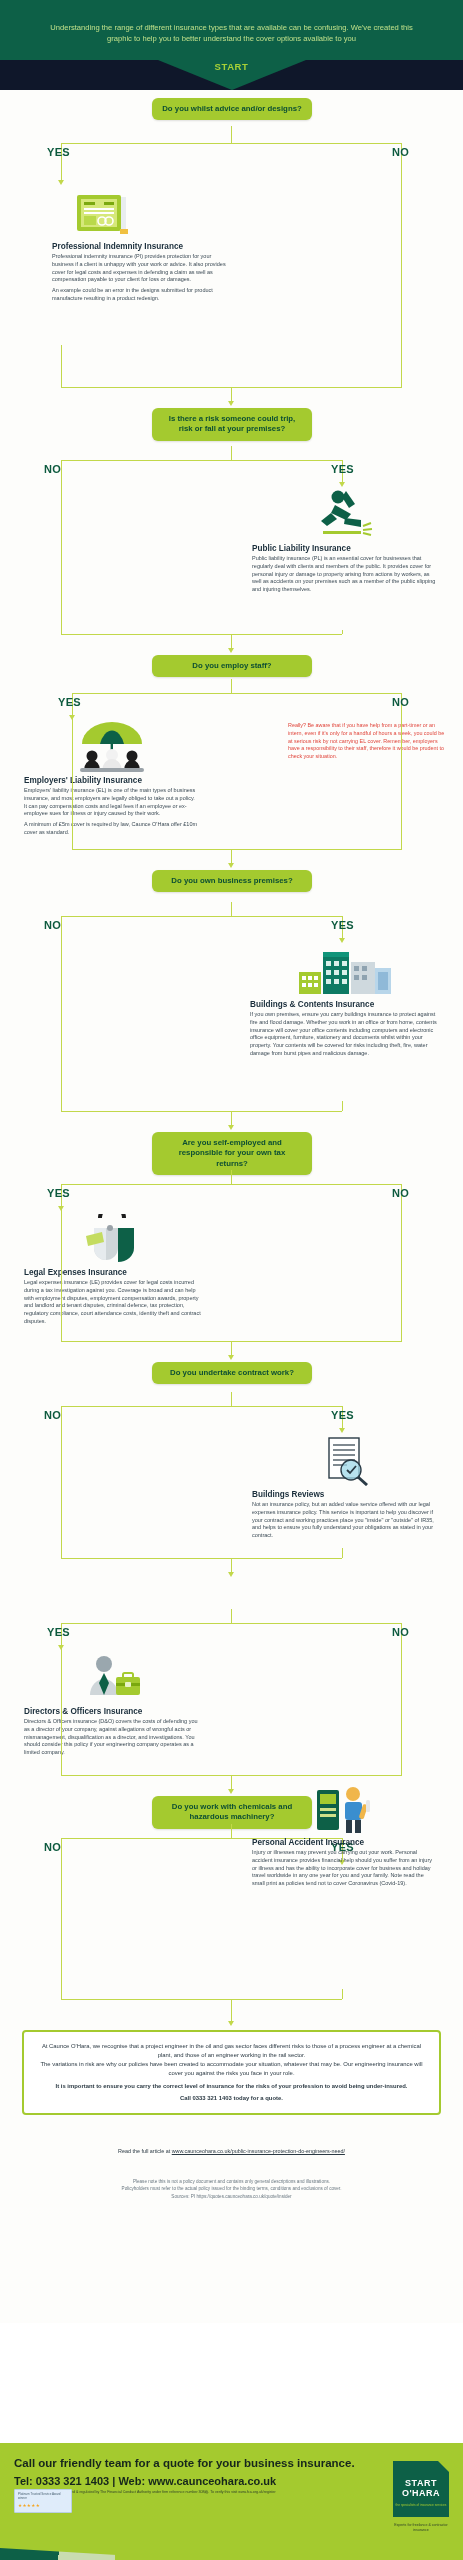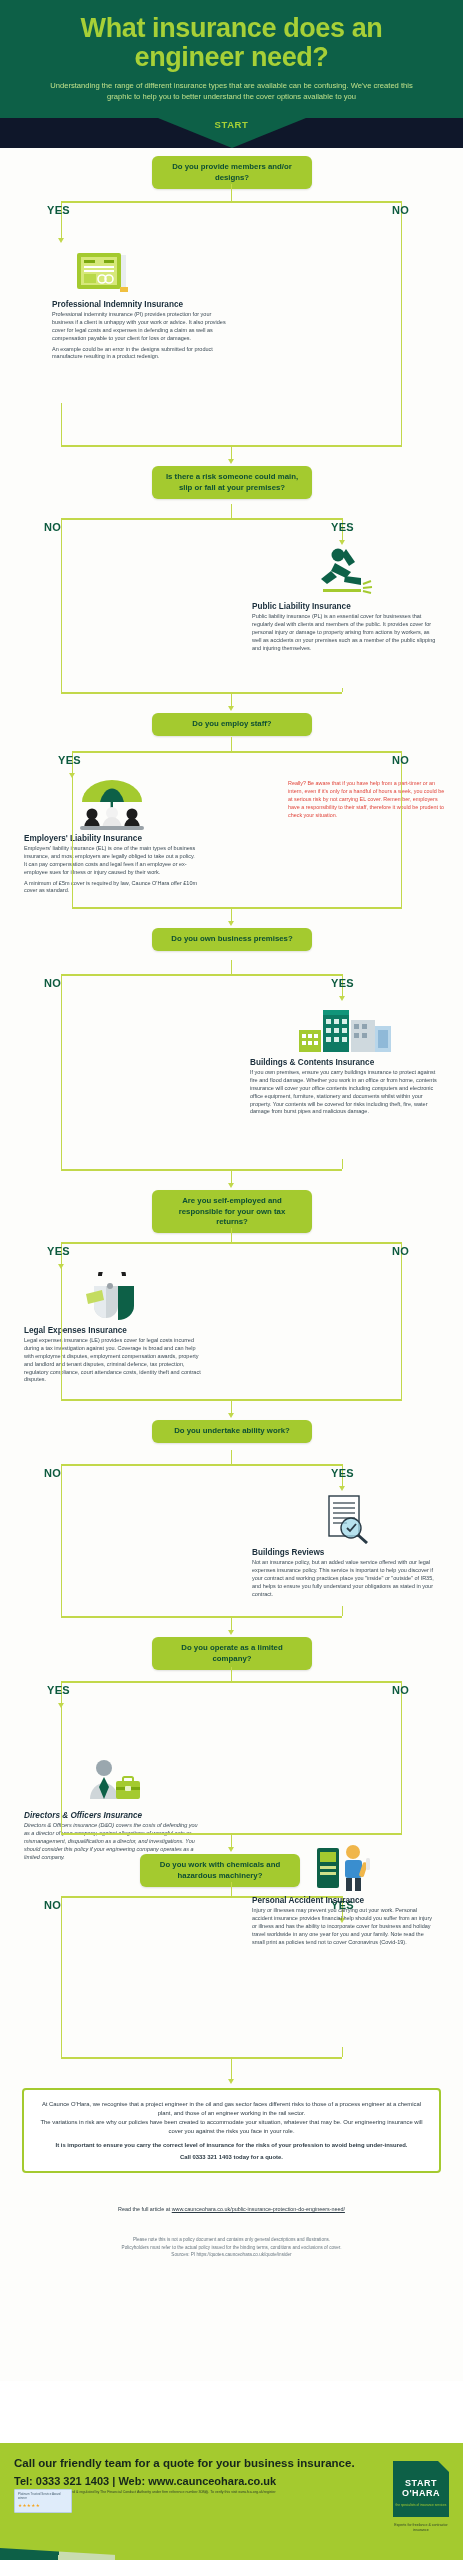--- a/index.html
+++ b/index.html
@@ -228,34 +228,30 @@
     width: 200px; height: 20px;
     background: linear-gradient(100deg, #0d6047 0 30%, #c9dcb0 30% 58%, #a4ca2f 58% 100%);
     clip-path: polygon(0 40%, 100% 100%, 0 100%);
   }
   svg { display: block; }
 </style>
 </head>
 <body>
 
 <div class="header">
-  <h1>
-    <span>What insurance does an</span><br>
-    <span>engineer need?</span>
-  </h1>
   <p>Understanding the range of different insurance types that are available can be confusing. We've created this graphic to help you to better understand the cover options available to you</p>
 </div>
 <div class="start-wrap">
   <div class="start-tri"></div>
   <div class="start-label">START</div>
 </div>
 
 <div class="flow" id="flow" style="height:2233px;">
 
-  <div class="qbox" style="position:absolute;left:152px;top:8px;width:160px;">Do you provide members and/or designs?</div>
+  <div class="qbox" style="position:absolute;left:152px;top:8px;width:160px;">Do you whilst advice and/or designs?</div>
 
   <div class="conn v" style="left:231px;top:36px;height:17px;"></div>
   <div class="conn h" style="left:61px;top:53px;width:341px;"></div>
   <div class="conn v" style="left:61px;top:53px;height:22px;"></div>
   <div class="conn v" style="left:401px;top:53px;height:22px;"></div>
   <div class="yn" style="left:47px;top:56px;">YES</div>
   <div class="yn no" style="left:392px;top:56px;">NO</div>
   <div class="conn v" style="left:61px;top:75px;height:15px;"></div>
   <div class="arrow-d" style="left:57.5px;top:90px;"></div>
 
@@ -279,21 +275,21 @@
     <p>Professional indemnity insurance (PI) provides protection for your business if a client is unhappy with your work or advice. It also provides cover for legal costs and expenses in defending a claim as well as compensation payable to your client for loss or damages.</p>
     <p>An example could be an error in the designs submitted for product manufacture resulting in a product redesign.</p>
   </div>
 
   <div class="conn v" style="left:61px;top:255px;height:42px;"></div>
   <div class="conn v" style="left:401px;top:75px;height:222px;"></div>
   <div class="conn h" style="left:61px;top:297px;width:341px;"></div>
   <div class="conn v" style="left:231px;top:297px;height:14px;"></div>
   <div class="arrow-d" style="left:227.5px;top:311px;"></div>
 
-  <div class="qbox" style="position:absolute;left:152px;top:318px;width:160px;">Is there a risk someone could main, slip or fall at your premises?</div>
+  <div class="qbox" style="position:absolute;left:152px;top:318px;width:160px;">Is there a risk someone could trip, risk or fall at your premises?</div>
   <div class="conn v" style="left:231px;top:356px;height:14px;"></div>
   <div class="conn h" style="left:61px;top:370px;width:281px;"></div>
   <div class="conn v" style="left:61px;top:370px;height:22px;"></div>
   <div class="conn v" style="left:342px;top:370px;height:22px;"></div>
   <div class="yn no" style="left:44px;top:373px;">NO</div>
   <div class="yn" style="left:331px;top:373px;">YES</div>
   <div class="arrow-d" style="left:338.5px;top:392px;"></div>
 
   <div class="block right" style="top:398px;left:252px;width:186px;">
     <div class="icon-holder center">
@@ -432,21 +428,21 @@
     <h3>Legal Expenses Insurance</h3>
     <p>Legal expenses insurance (LE) provides cover for legal costs incurred during a tax investigation against you. Coverage is broad and can help with employment disputes, employment compensation awards, property and landlord and tenant disputes, criminal defence, tax protection, regulatory compliance, court attendance costs, identity theft and contract disputes.</p>
   </div>
 
   <div class="conn v" style="left:61px;top:1116px;height:135px;"></div>
   <div class="conn v" style="left:401px;top:1116px;height:135px;"></div>
   <div class="conn h" style="left:61px;top:1251px;width:341px;"></div>
   <div class="conn v" style="left:231px;top:1251px;height:14px;"></div>
   <div class="arrow-d" style="left:227.5px;top:1265px;"></div>
 
-  <div class="qbox" style="position:absolute;left:152px;top:1272px;width:160px;">Do you undertake ability work?</div>
+  <div class="qbox" style="position:absolute;left:152px;top:1272px;width:160px;">Do you undertake contract work?</div>
   <div class="conn v" style="left:231px;top:1302px;height:14px;"></div>
   <div class="conn h" style="left:61px;top:1316px;width:281px;"></div>
   <div class="conn v" style="left:61px;top:1316px;height:22px;"></div>
   <div class="conn v" style="left:342px;top:1316px;height:22px;"></div>
   <div class="yn no" style="left:44px;top:1319px;">NO</div>
   <div class="yn" style="left:331px;top:1319px;">YES</div>
   <div class="arrow-d" style="left:338.5px;top:1338px;"></div>
 
   <div class="block right" style="top:1344px;left:252px;width:186px;">
     <div class="icon-holder center">
@@ -467,30 +463,29 @@
     <h3>Buildings Reviews</h3>
     <p>Not an insurance policy, but an added value service offered with our legal expenses insurance policy. This service is important to help you discover if your contract and working practices place you "inside" or "outside" of IR35, and helps to ensure you fully understand your obligations as stated in your contract.</p>
   </div>
 
   <div class="conn v" style="left:61px;top:1338px;height:130px;"></div>
   <div class="conn v" style="left:342px;top:1458px;height:10px;"></div>
   <div class="conn h" style="left:61px;top:1468px;width:281px;"></div>
   <div class="conn v" style="left:231px;top:1468px;height:14px;"></div>
   <div class="arrow-d" style="left:227.5px;top:1482px;"></div>
 
-  <div class="qbox" style="position:absolute;left:152px;top:1489px;width:160px;">Do you operate as a limited company?</div>
   <div class="conn v" style="left:231px;top:1519px;height:14px;"></div>
   <div class="conn h" style="left:61px;top:1533px;width:341px;"></div>
   <div class="conn v" style="left:61px;top:1533px;height:22px;"></div>
   <div class="conn v" style="left:401px;top:1533px;height:22px;"></div>
   <div class="yn" style="left:47px;top:1536px;">YES</div>
   <div class="yn no" style="left:392px;top:1536px;">NO</div>
   <div class="arrow-d" style="left:57.5px;top:1555px;"></div>
 
-  <div class="block left" style="top:1607px;left:24px;width:178px;font-style:italic;">
+  <div class="block left" style="top:1561px;left:24px;width:178px;">
     <div class="icon-holder center">
       <svg width="62" height="50" viewBox="0 0 62 50">
         <circle cx="22" cy="11" r="8" fill="#9aa7ae"></circle>
         <path d="M8 42 a14 16 0 0 1 28 0 Z" fill="#cfd6d9"></path>
         <path d="M22 20 L27 30 L22 42 L17 30 Z" fill="#0d6047"></path>
         <rect x="34" y="24" width="24" height="18" rx="2" fill="#a4ca2f"></rect>
         <rect x="41" y="20" width="10" height="5" rx="1.5" fill="none" stroke="#a4ca2f" stroke-width="2"></rect>
         <rect x="34" y="30" width="24" height="3" fill="#7aa80f"></rect>
         <rect x="43" y="29" width="6" height="5" rx="1" fill="#e8f3c9"></rect>
       </svg>
@@ -498,21 +493,21 @@
     <h3>Directors &amp; Officers Insurance</h3>
     <p>Directors &amp; Officers insurance (D&amp;O) covers the costs of defending you as a director of your company, against allegations of wrongful acts or mismanagement, disqualification as a director, and investigations. You should consider this policy if your engineering company operates as a limited company.</p>
   </div>
 
   <div class="conn v" style="left:61px;top:1555px;height:130px;"></div>
   <div class="conn v" style="left:401px;top:1555px;height:130px;"></div>
   <div class="conn h" style="left:61px;top:1685px;width:341px;"></div>
   <div class="conn v" style="left:231px;top:1685px;height:14px;"></div>
   <div class="arrow-d" style="left:227.5px;top:1699px;"></div>
 
-  <div class="qbox" style="position:absolute;left:140px;top:1706px;width:160px;">Do you work with chemicals and hazardous machinery?</div>
+  <div class="qbox" style="position:absolute;left:152px;top:1706px;width:160px;">Do you work with chemicals and hazardous machinery?</div>
   <div class="conn v" style="left:231px;top:1734px;height:14px;"></div>
   <div class="conn h" style="left:61px;top:1748px;width:281px;"></div>
   <div class="conn v" style="left:61px;top:1748px;height:22px;"></div>
   <div class="conn v" style="left:342px;top:1748px;height:22px;"></div>
   <div class="yn no" style="left:44px;top:1751px;">NO</div>
   <div class="yn" style="left:331px;top:1751px;">YES</div>
   <div class="arrow-d" style="left:338.5px;top:1770px;"></div>
 
   <div class="block right" style="top:1692px;left:252px;width:186px;">
     <div class="icon-holder center">

